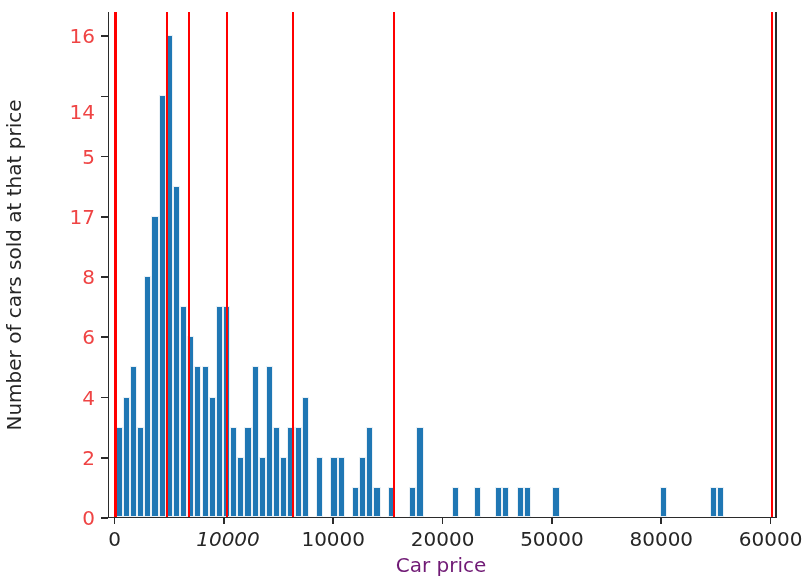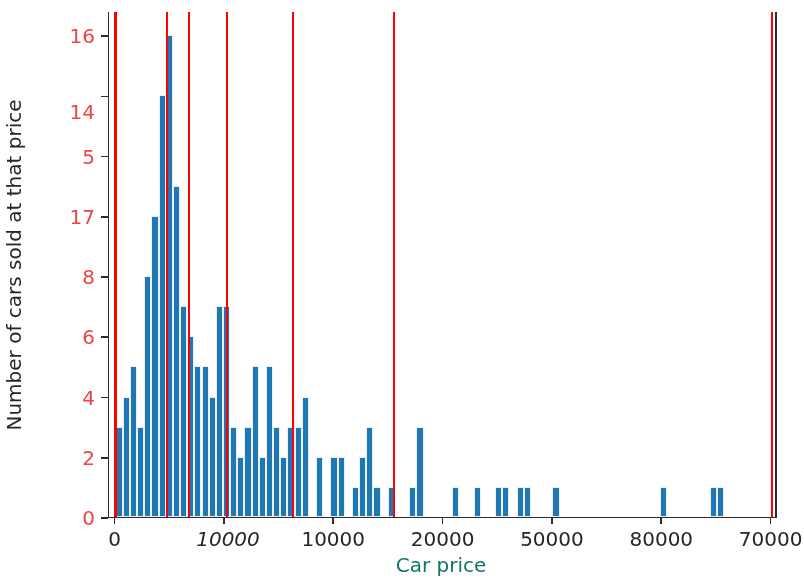--- a/index.html
+++ b/index.html
@@ -79,21 +79,21 @@
     font-size:20px;
     color:#ef4444;
     white-space:nowrap;
   }
 
   #xlabel{
     position:absolute;
     left:441px;top:553px;
     transform:translateX(-50%);
     font-size:20px;
-    color:#0f766e;
+    color:#701a75;
     white-space:nowrap;
   }
   #ylabel{
     position:absolute;
     left:14px;top:265px;
     transform:translate(-50%,-50%) rotate(-90deg);
     transform-origin:center center;
     font-size:20px;
     color:#262626;
     white-space:nowrap;
@@ -174,21 +174,21 @@
       <div class="xticklabel" style="left: 228px; font-style: italic;">10000</div>
       <div class="xtick" style="left: 332.449px;"></div>
       <div class="xticklabel" style="left: 333.249px;">10000</div>
       <div class="xtick" style="left: 441.793px;"></div>
       <div class="xticklabel" style="left: 442.593px;">20000</div>
       <div class="xtick" style="left: 551.138px;"></div>
       <div class="xticklabel" style="left: 551.938px;">50000</div>
       <div class="xtick" style="left: 660.482px;"></div>
       <div class="xticklabel" style="left: 661.282px;">80000</div>
       <div class="xtick" style="left: 769.826px;"></div>
-      <div class="xticklabel" style="left: 770.626px;">70000</div>
+      <div class="xticklabel" style="left: 770.626px;">60000</div>
     </div>
   <div id="yticks-layer">
       <div class="ytick" style="top: 517.2px;"></div>
       <div class="yticklabel" style="top: 518px;">0</div>
       <div class="ytick" style="top: 456.962px;"></div>
       <div class="yticklabel" style="top: 457.762px;">2</div>
       <div class="ytick" style="top: 396.724px;"></div>
       <div class="yticklabel" style="top: 397.524px;">4</div>
       <div class="ytick" style="top: 336.486px;"></div>
       <div class="yticklabel" style="top: 337.286px;">6</div>

